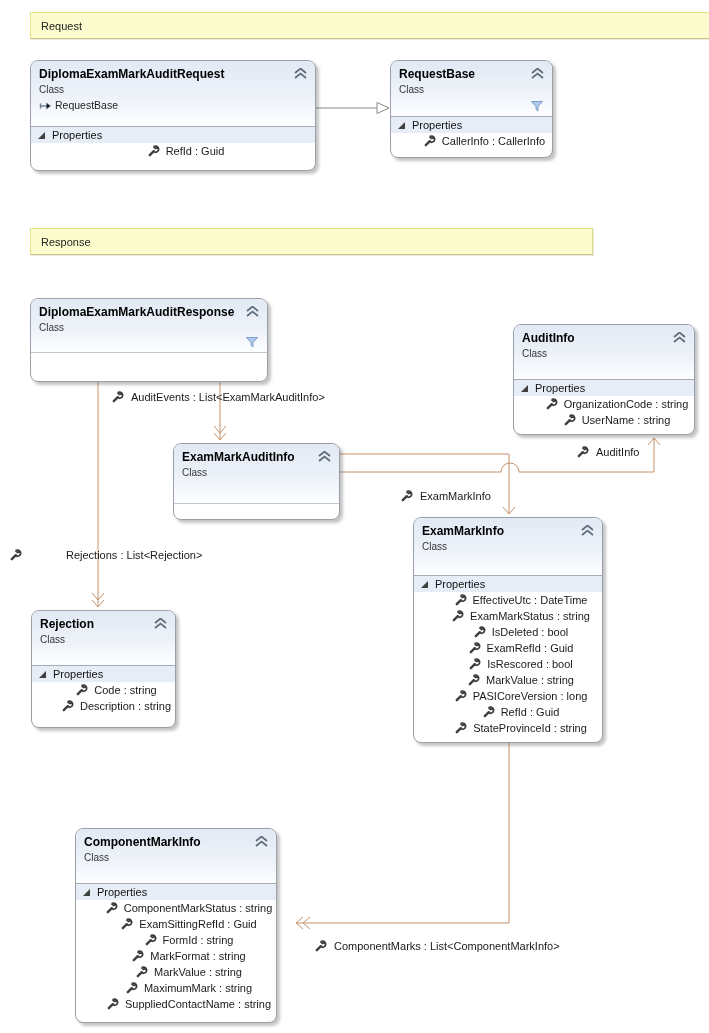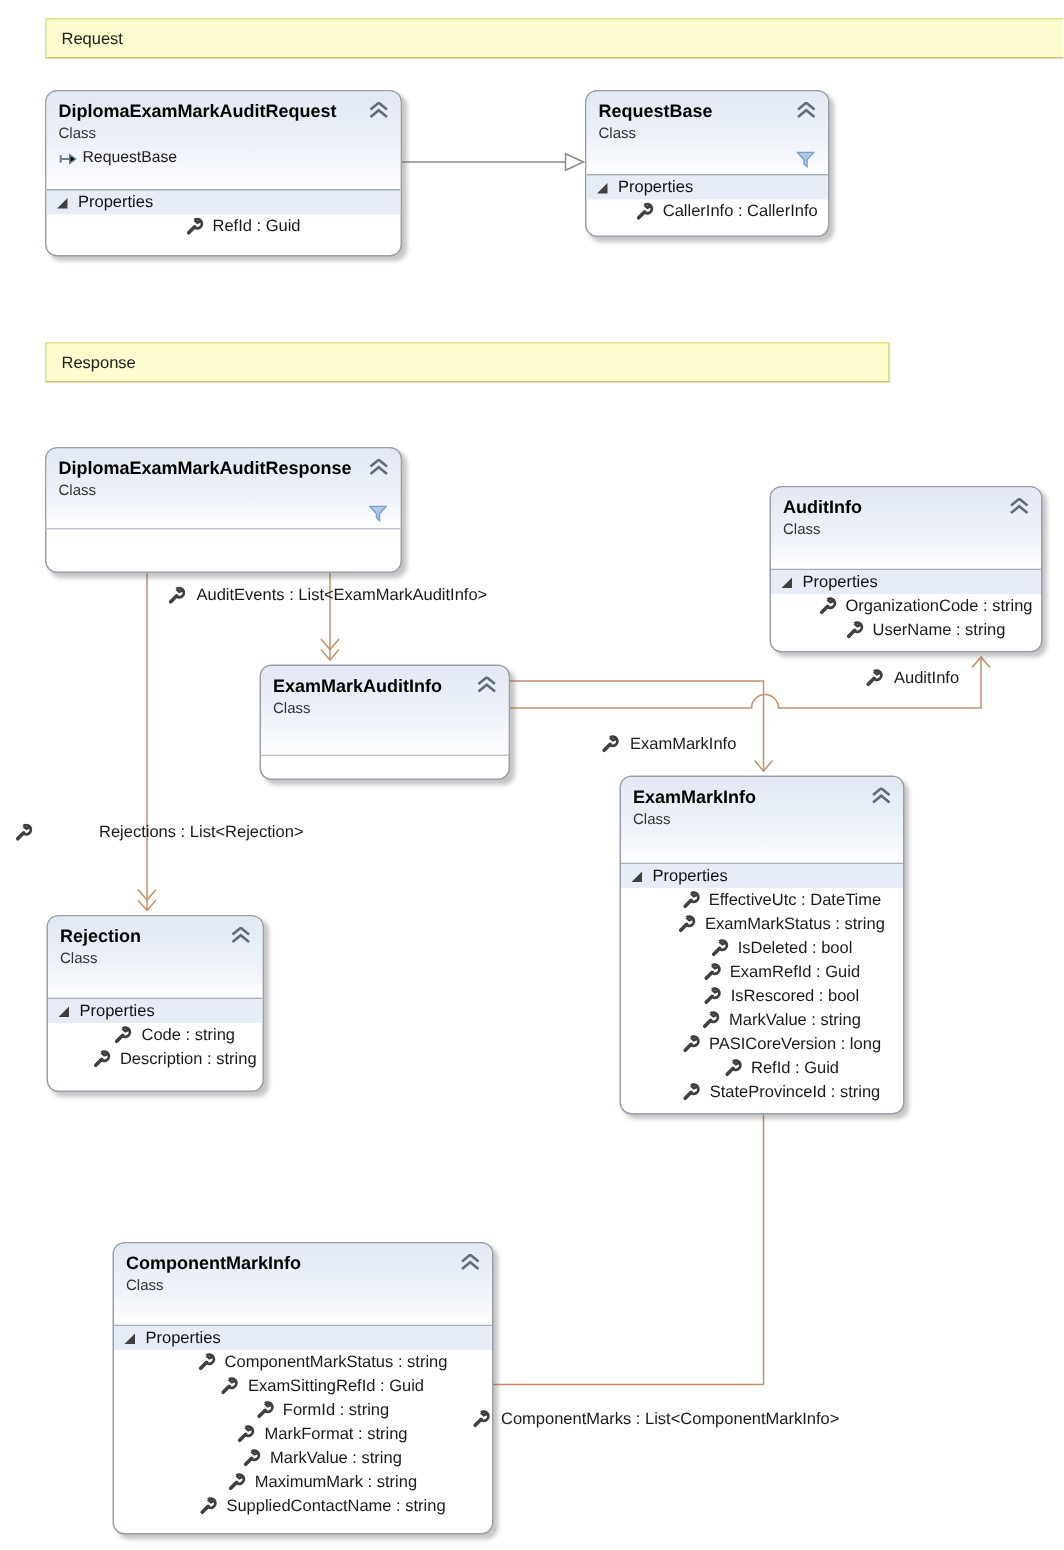--- a/index.html
+++ b/index.html
@@ -111,21 +111,21 @@
     </g>
   </svg>
 
   <div class="banner" style="left:30px;top:12px;width:682px;height:27px;">
     <span>Request</span>
   </div>
   <div class="banner" style="left:30px;top:228px;width:563px;height:27px;">
     <span>Response</span>
   </div>
 
-  <div class="cbox" style="left:30px;top:60px;width:238px;height:111px;">
+  <div class="cbox" style="left:30px;top:60px;width:286px;height:111px;">
     <div class="chead" style="height:65px;">
       <div class="ctitle">DiplomaExamMarkAuditRequest</div>
       <div class="cstereo">Class</div>
       <div class="cbase">
         <svg class="wr" style="width:12px;height:8px" viewBox="0 0 12 8">
             <use href="#i-base-arrow"></use>
           </svg>
         <span>RequestBase</span>
       </div>
       <svg class="collapse" viewBox="0 0 13 11">
@@ -313,21 +313,21 @@
         <span>Code : string</span>
       </div>
     <div class="prow">
         <svg class="wr" viewBox="0 0 12 12">
           <use href="#i-wrench"></use>
         </svg>
         <span>Description : string</span>
       </div>
   </div>
 
-  <div class="cbox" style="left:75px;top:828px;width:254px;height:195px;">
+  <div class="cbox" style="left:75px;top:828px;width:202px;height:195px;">
     <div class="chead" style="height:54px;">
       <div class="ctitle">ComponentMarkInfo</div>
       <div class="cstereo">Class</div>
       <svg class="collapse" viewBox="0 0 13 11">
           <use href="#i-collapse"></use>
         </svg>
     </div>
     <div class="band">
       <svg style="width:8px;height:9px" viewBox="0 0 8 9">
           <use href="#i-tri-expanded"></use>

